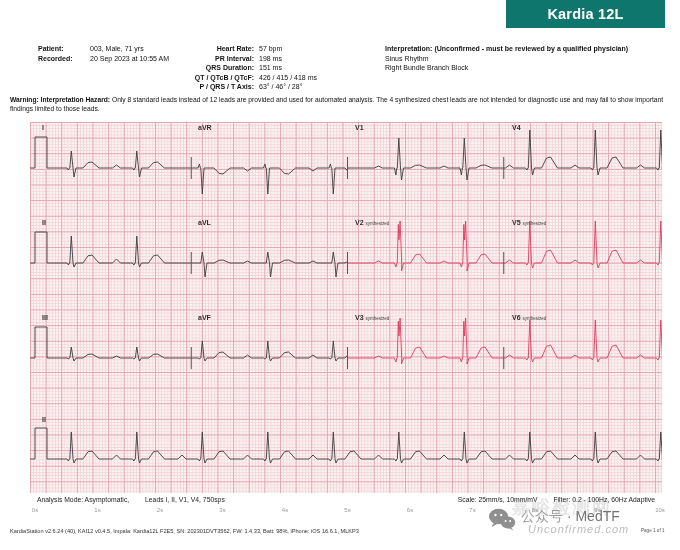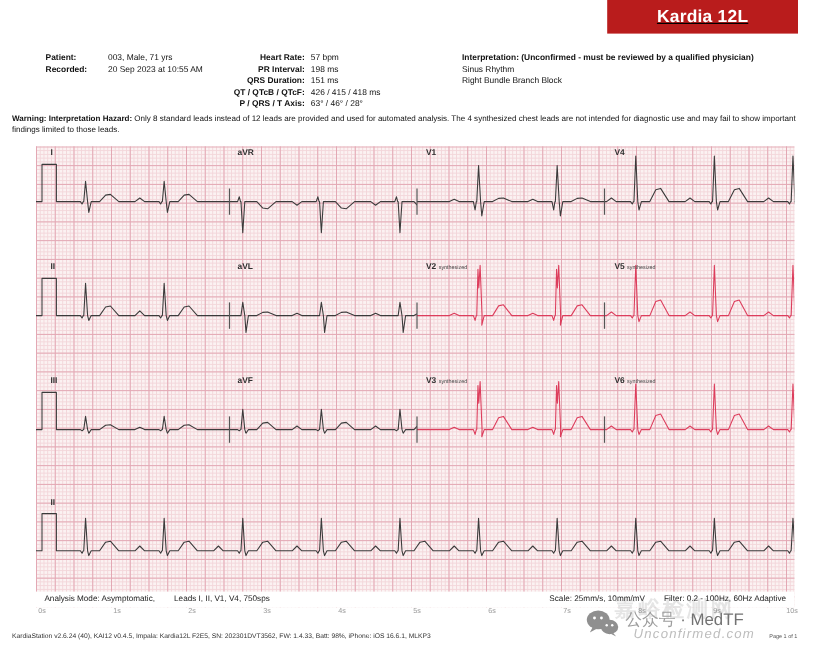--- a/index.html
+++ b/index.html
@@ -62,21 +62,21 @@
               white-space:nowrap; z-index:31; }
   .wm-line1 .lighter { color:#737373; }
   .wm-line2 { position:absolute; left:528px; top:523px; font-size:11px; font-style:italic;
               color:#bdbdbd; letter-spacing:1px; white-space:nowrap; z-index:31; }
 </style>
 </head>
 <body>
 
 <div class="page">
 
-  <div class="banner" style="background: #b91c1c; text-decoration: underline;">
+  <div class="banner" style="background: #0f766e;">
     <span>Kardia 12L</span>
   </div>
 
   <div class="hdr patient">
     <div class="row">
       <span class="lbl">Patient:</span>
       <span>003, Male, 71 yrs</span>
     </div>
     <div class="row">
       <span class="lbl">Recorded:</span>

